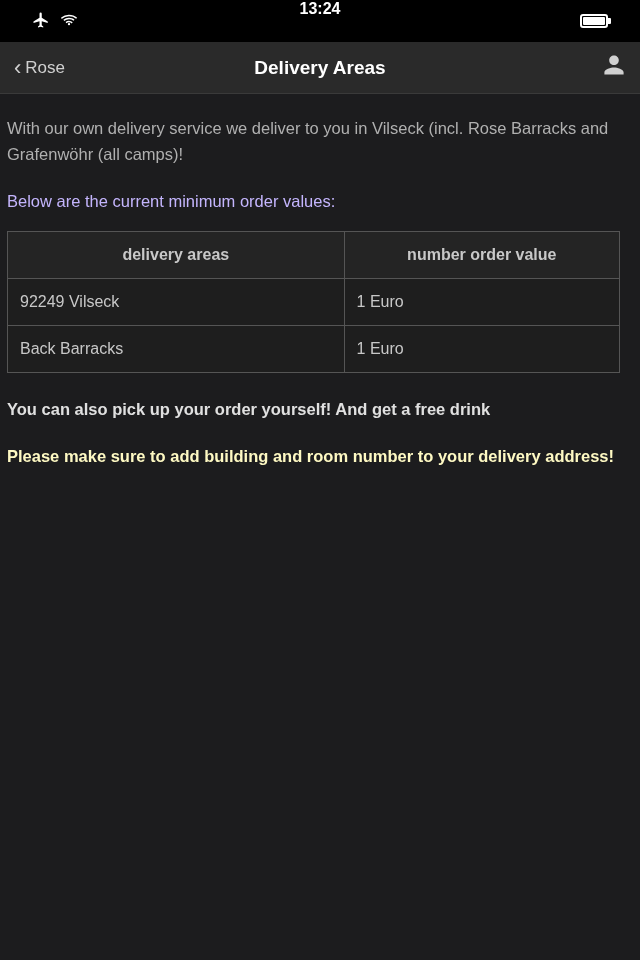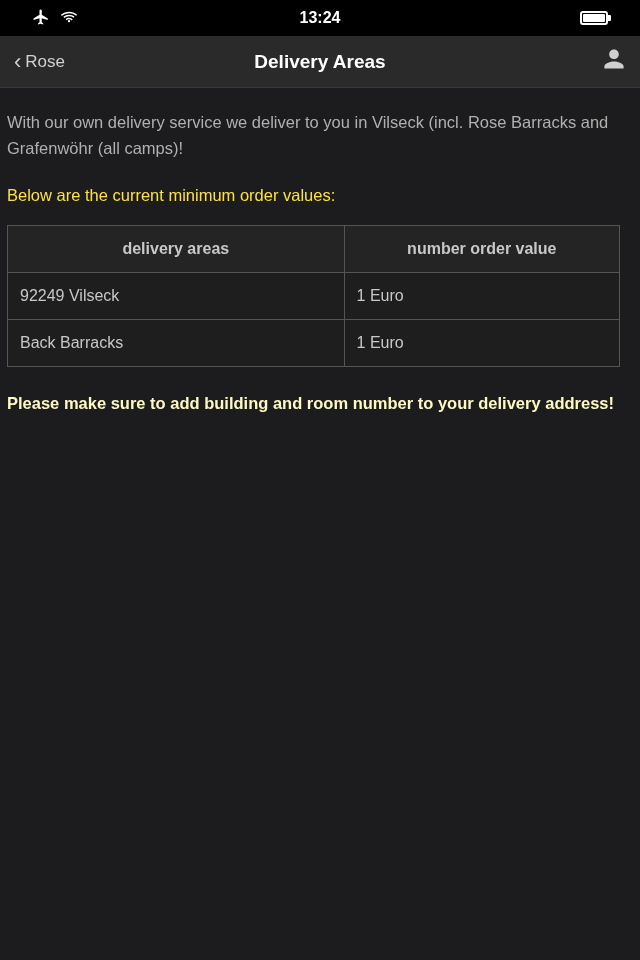--- a/index.html
+++ b/index.html
@@ -10,23 +10,22 @@
       min-height: 960px;
       background-color: #1c1c1e;
       color: #d0d0d0;
       font-family: -apple-system, 'Helvetica Neue', Arial, sans-serif;
       font-size: 17px;
     }
 
     
     .status-bar {
       background-color: #000;
-      height: 36px;
-      display: flex;
-      align-items: center;
+      height: 42px;
+      display: flex;
       justify-content: space-between;
       padding: 0 32px;
       color: #fff;
       font-size: 15px;
       font-weight: 500;
     }
     .status-bar-left {
       display: flex;
       align-items: center;
       gap: 10px;
@@ -113,21 +112,21 @@
     }
 
     .intro-text {
       color: #b0b0b0;
       font-size: 16.5px;
       line-height: 1.55;
       margin-bottom: 22px;
     }
 
     .subtitle-text {
-      color: #fde047;
+      color: #c4b5fd;
       font-size: 16.5px;
       line-height: 1.55;
       margin-bottom: 16px;
     }
 
     
     .delivery-table {
       width: 100%;
       border-collapse: collapse;
       margin-bottom: 24px;
@@ -226,16 +225,17 @@
         <td>92249 Vilseck</td>
         <td>1 Euro</td>
       </tr>
       <tr>
         <td>Back Barracks</td>
         <td>1 Euro</td>
       </tr>
     </tbody>
   </table>
 
+  <p class="pickup-text">You can also pick up your order yourself! And get a free drink</p>
 
   <p class="warning-text">Please make sure to add building and room number to your delivery address!</p>
 
 </div>
 
 </body></html>

